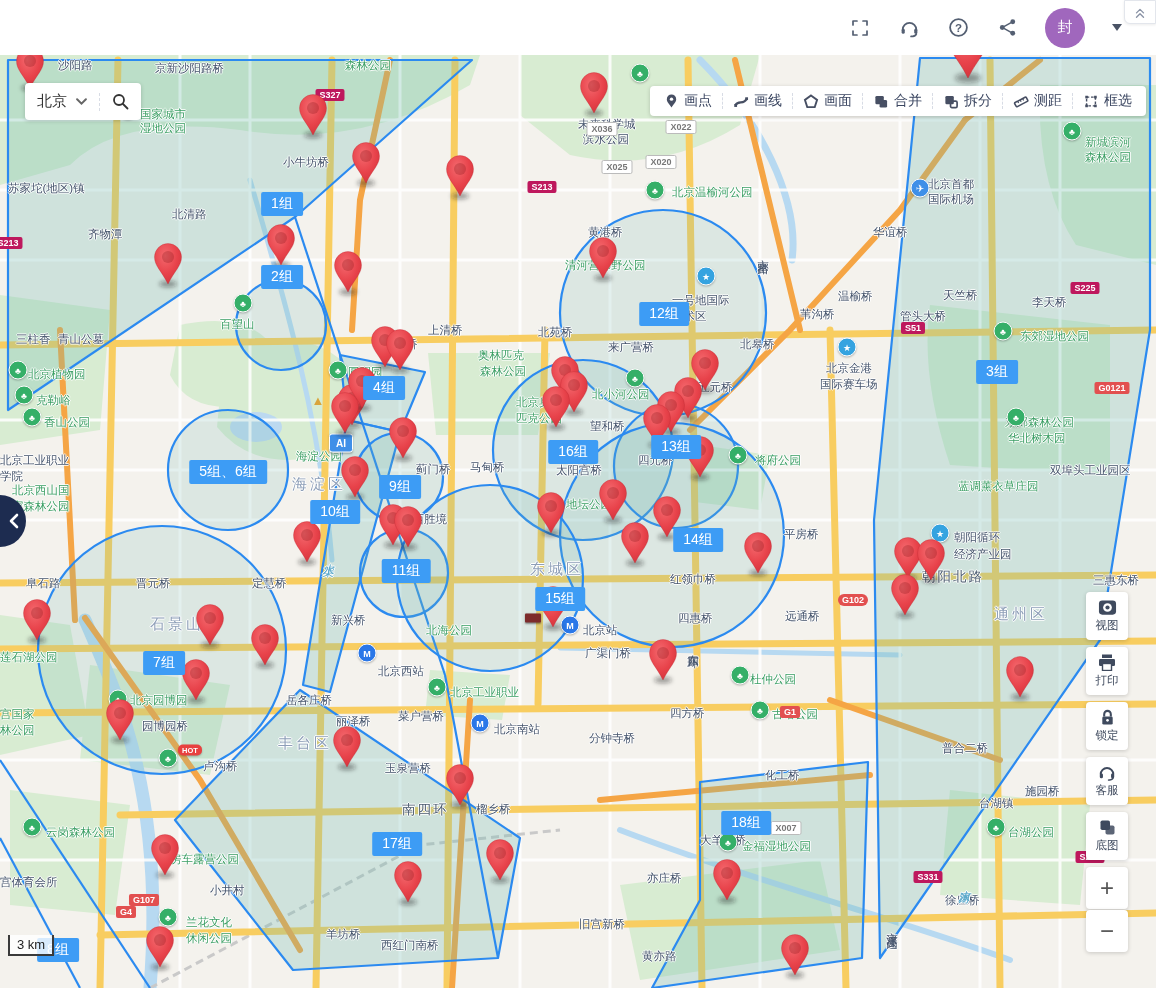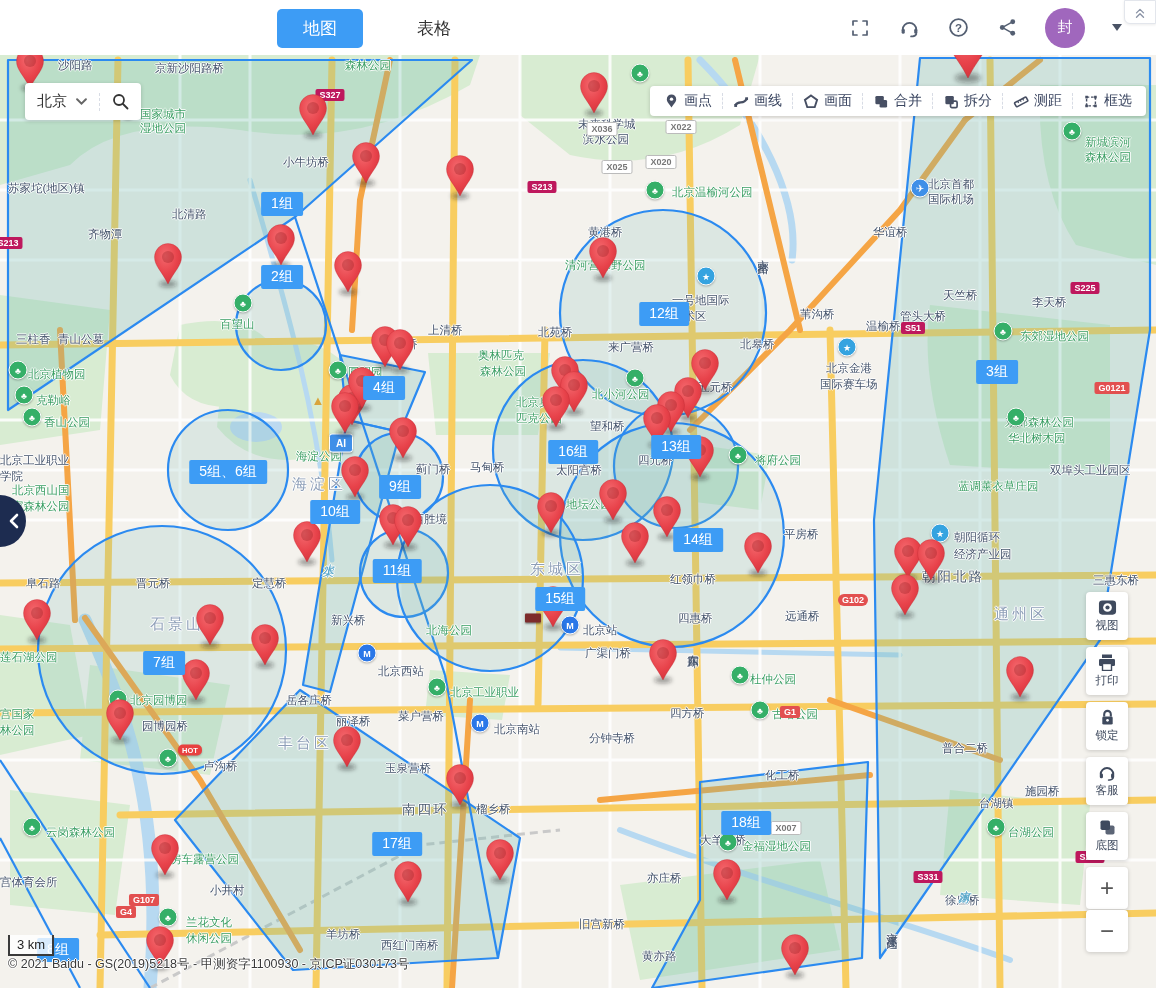--- a/index.html
+++ b/index.html
@@ -79,24 +79,20 @@
      font-size:13px;color:#222;display:flex;align-items:center;z-index:6;}
   #copyright{position:absolute;left:8px;top:901px;font-size:12.5px;color:#3a3a3a;z-index:6;
      text-shadow:-1px 0 0 #fff,1px 0 0 #fff,0 -1px 0 #fff,0 1px 0 #fff;}
 </style>
 </head>
 <body>
 
 <div id="app">
 
   <header id="topbar">
-    <div id="tabs">
-      <button class="tab active">地图</button>
-      <button class="tab">表格</button>
-    </div>
     <div id="top-icons">
       <span class="ticon">
         <svg width="20" height="20" viewBox="0 0 20 20">
             <path d="M3,7 V3 H7 M13,3 H17 V7 M17,13 V17 H13 M7,17 H3 V13"></path>
           </svg>
       </span>
       <span class="ticon">
         <svg width="21" height="21" viewBox="0 0 20 20">
             <path d="M3.5,12 a6.5,6.5 0 0 1 13,0"></path>
             <rect x="2.5" y="11" width="3" height="5" rx="1.5" fill="#545f72" stroke="none"></rect>
@@ -257,21 +253,21 @@
         <div class="pl pl-r" style="left: 583px; top: 77px;">滨水公园</div>
         <div class="pl pl-p" style="left: 1085px; top: 80px;">新城滨河</div>
         <div class="pl pl-p" style="left: 1085px; top: 95px;">森林公园</div>
         <div class="pl pl-p" style="left: 672px; top: 130px;">北京温榆河公园</div>
         <div class="pl pl-r" style="left: 928px; top: 122px;">北京首都</div>
         <div class="pl pl-r" style="left: 928px; top: 137px;">国际机场</div>
         <div class="pl pl-r" style="left: 588px; top: 170px;">黄港桥</div>
         <div class="pl pl-r" style="left: 873px; top: 170px;">华谊桥</div>
         <div class="pl pl-p" style="left: 565px; top: 203px;">清河营郊野公园</div>
         <div class="pl pl-r" style="left: 943px; top: 233px;">天竺桥</div>
-        <div class="pl pl-r" style="left: 866px; top: 234px; margin-top: 30px;">温榆桥</div>
+        <div class="pl pl-r" style="left: 838px; top: 234px;">温榆桥</div>
         <div class="pl pl-r" style="left: 800px; top: 252px;">苇沟桥</div>
         <div class="pl pl-r" style="left: 1032px; top: 240px;">李天桥</div>
         <div class="pl pl-r" style="left: 900px; top: 254px;">管头大桥</div>
         <div class="pl pl-r" style="left: 672px; top: 238px;">一号地国际</div>
         <div class="pl pl-r" style="left: 672px; top: 254px;">艺术区</div>
         <div class="pl pl-r" style="left: 538px; top: 270px;">北苑桥</div>
         <div class="pl pl-r" style="left: 608px; top: 285px;">来广营桥</div>
         <div class="pl pl-r" style="left: 740px; top: 282px;">北皋桥</div>
         <div class="pl pl-r" style="left: 428px; top: 268px;">上清桥</div>
         <div class="pl pl-r" style="left: 383px; top: 282px;">箭亭桥</div>
@@ -691,21 +687,21 @@
     <div id="badges">
         <div class="badge" style="left: 282px; top: 149px;">1组</div>
         <div class="badge" style="left: 282px; top: 222px;">2组</div>
         <div class="badge" style="left: 997px; top: 317px;">3组</div>
         <div class="badge" style="left: 384px; top: 333px;">4组</div>
         <div class="badge" style="left: 228px; top: 417px;">5组、6组</div>
         <div class="badge" style="left: 164px; top: 608px;">7组</div>
         <div class="badge" style="left: 58px; top: 895px;">8组</div>
         <div class="badge" style="left: 400px; top: 432px;">9组</div>
         <div class="badge" style="left: 335px; top: 457px;">10组</div>
-        <div class="badge" style="left: 397px; top: 516px;">11组</div>
+        <div class="badge" style="left: 406px; top: 516px;">11组</div>
         <div class="badge" style="left: 664px; top: 259px;">12组</div>
         <div class="badge" style="left: 676px; top: 392px;">13组</div>
         <div class="badge" style="left: 698px; top: 485px;">14组</div>
         <div class="badge" style="left: 560px; top: 544px;">15组</div>
         <div class="badge" style="left: 573px; top: 397px;">16组</div>
         <div class="badge" style="left: 397px; top: 789px;">17组</div>
         <div class="badge" style="left: 746px; top: 768px;">18组</div>
       </div>
 
     <div id="city-selector">
@@ -830,15 +826,14 @@
 
     <div id="left-toggle">
       <svg width="13" height="18" viewBox="0 0 13 18">
           <path d="M10,3 L4,9 L10,15" stroke="#fff" stroke-width="2.6" fill="none" stroke-linecap="round" stroke-linejoin="round"></path>
         </svg>
     </div>
 
     <div id="scale">
         <span>3 km</span>
       </div>
-    <div id="copyright">© 2021 Baidu - GS(2019)5218号 - 甲测资字1100930 - 京ICP证030173号</div>
   </div>
 </div>
 
 </body></html>

